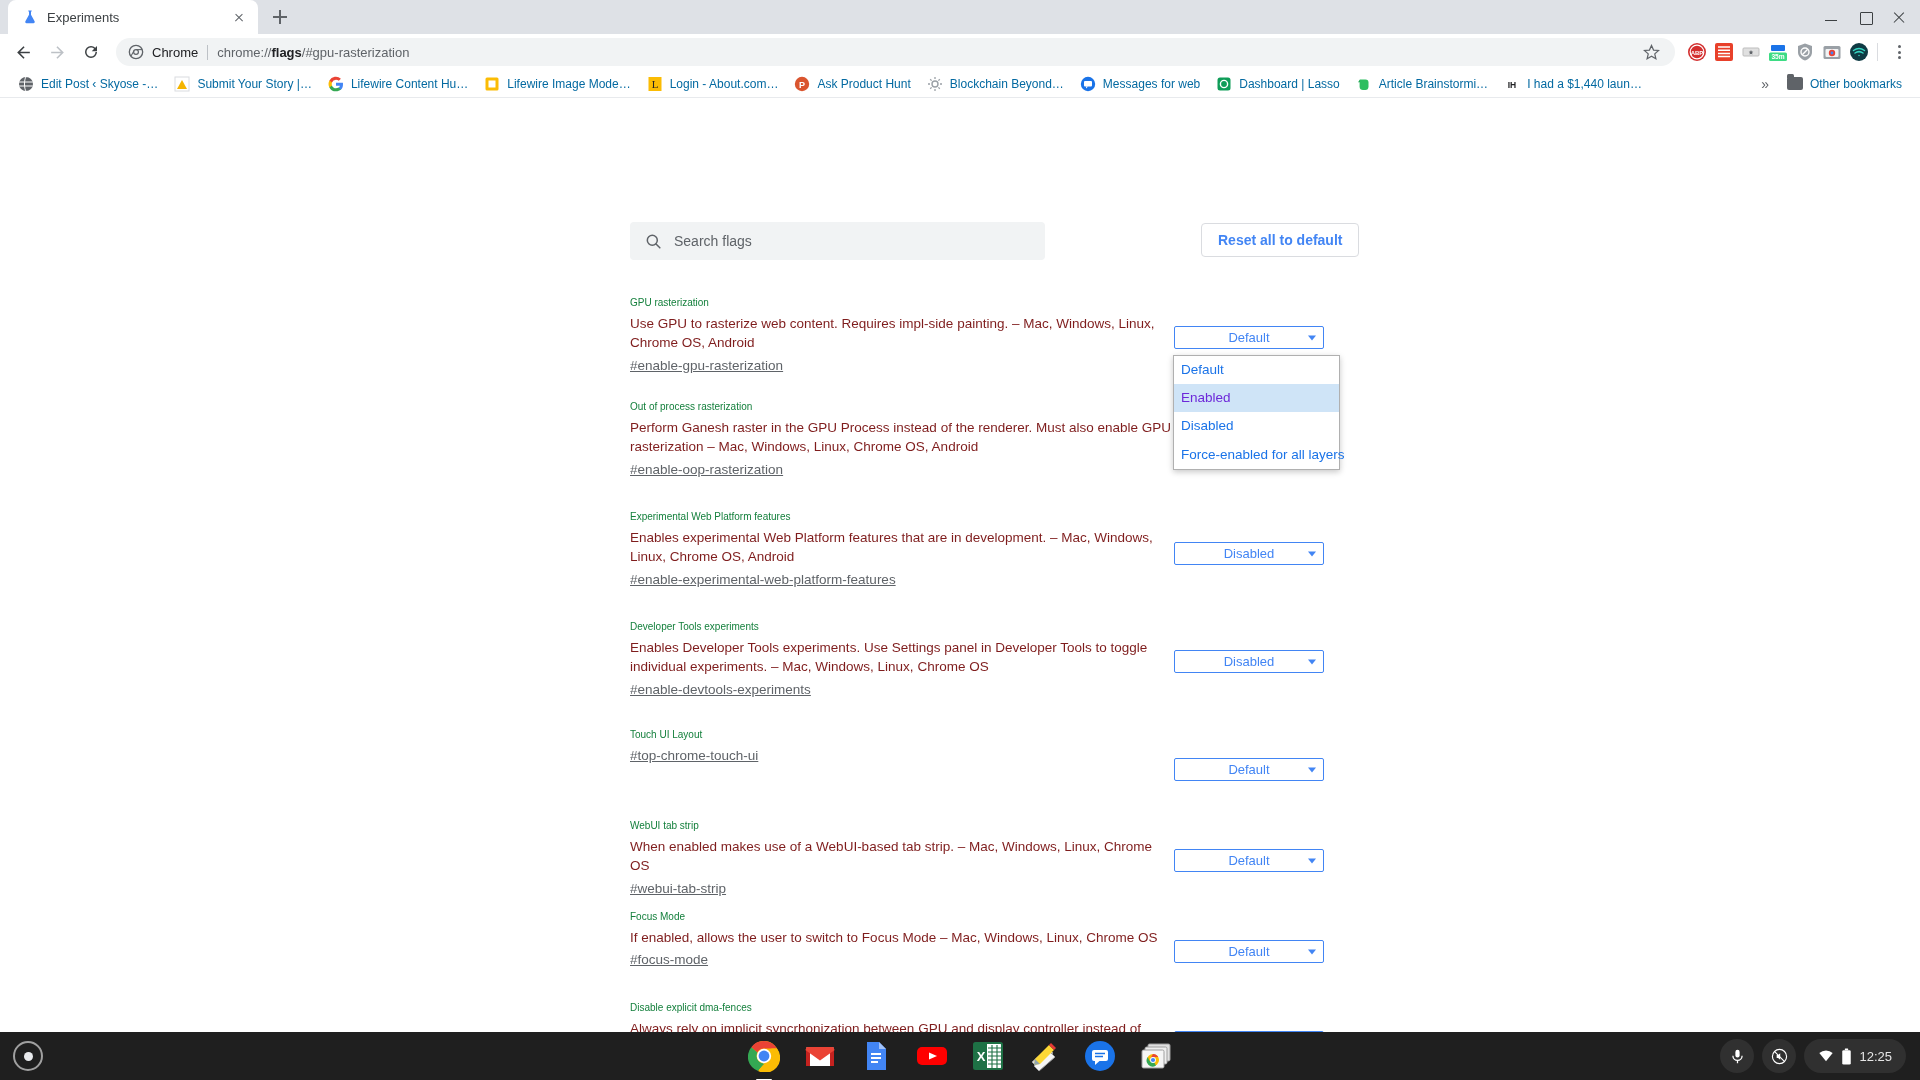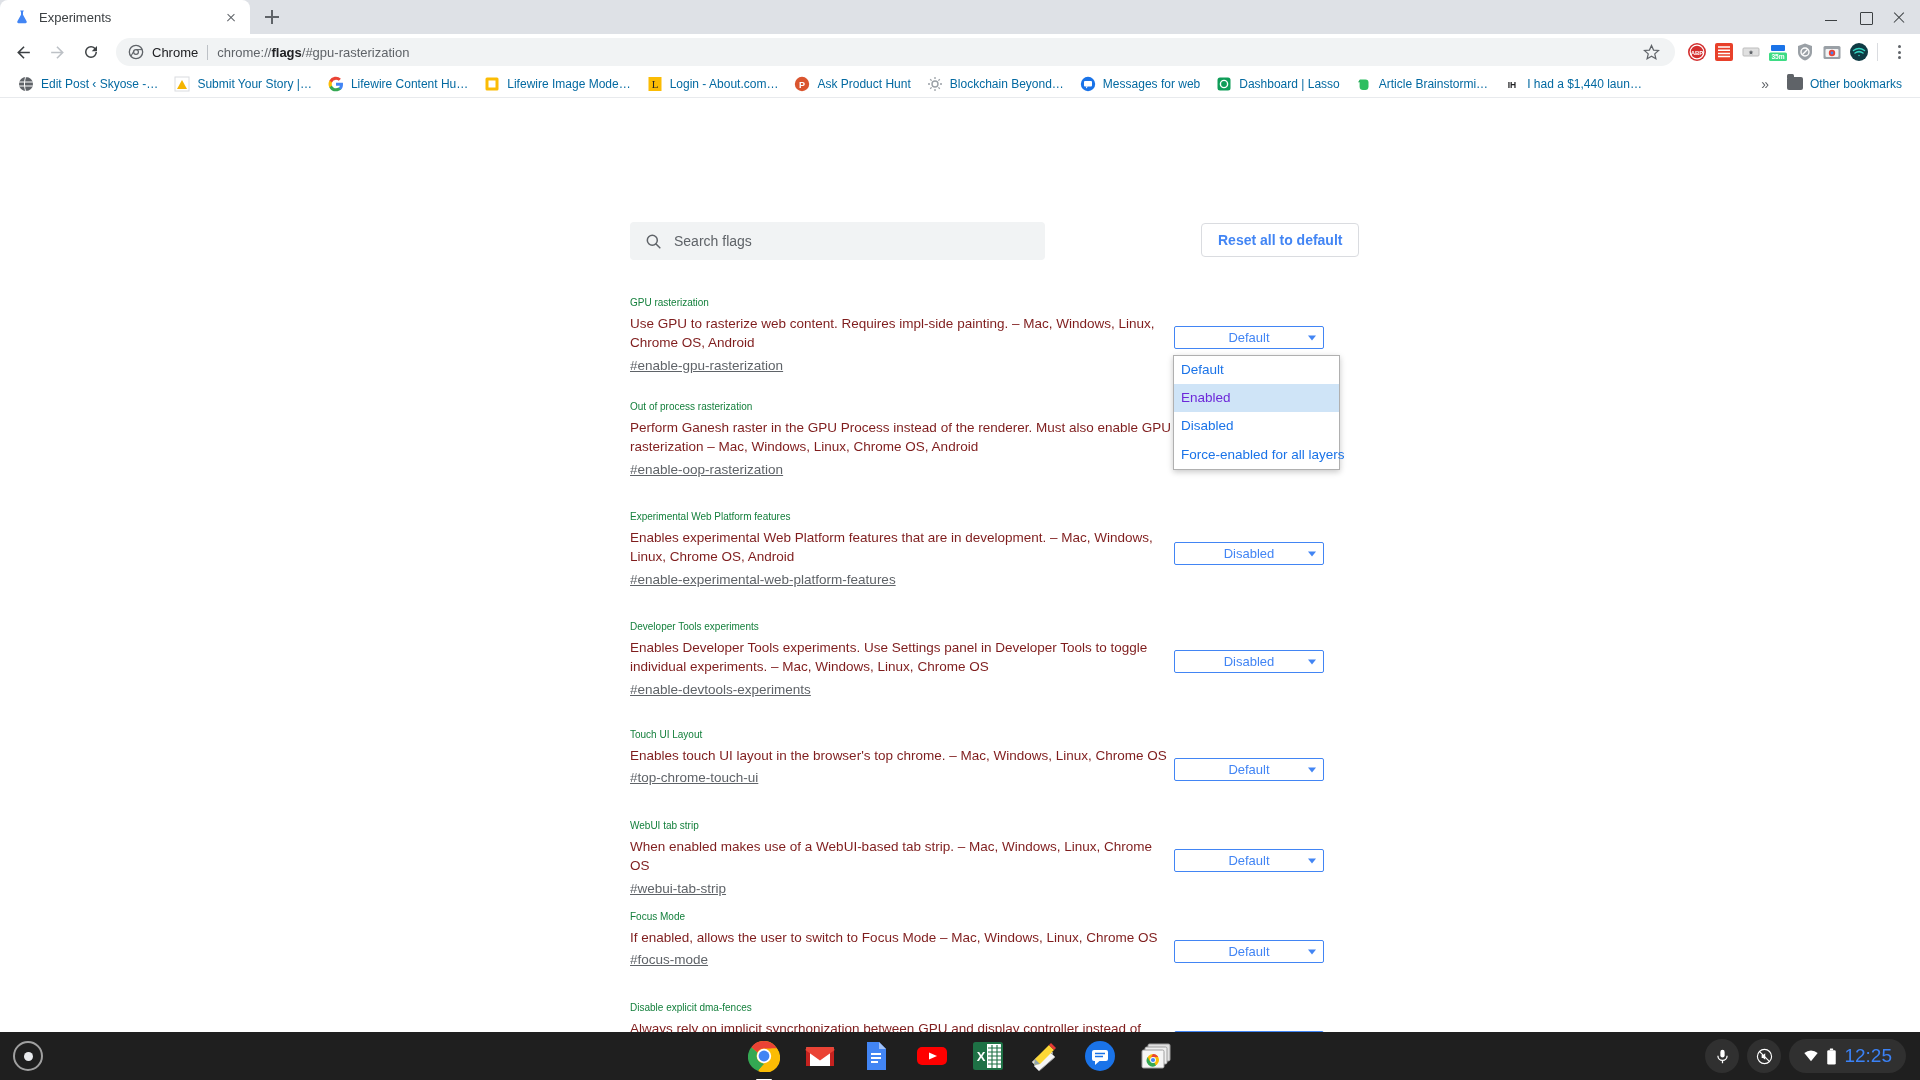--- a/index.html
+++ b/index.html
@@ -8,21 +8,21 @@
     overflow: hidden;
     font-family: "Liberation Sans", sans-serif;
     background: #ffffff;
   }
 
   
   .browser { width: 1920px; height: 1032px; background: #fff; position: relative; }
 
   .tabstrip {
     height: 34px; background: #dee1e6;
-    display: flex; align-items: flex-end; position: relative;
+    display: flex; align-items: flex-end; padding-left: 8px; position: relative;
   }
   .tab {
     width: 250px; height: 34px; background: #fff;
     border-radius: 8px 8px 0 0;
     display: flex; align-items: center; gap: 9px;
     padding: 0 10px 0 14px; position: relative;
   }
   .tab-favicon { width: 16px; height: 16px; flex: 0 0 16px; display:block; }
   .tab-title {
     flex: 1 1 auto; font-size: 13px; color: #3c4043;
@@ -212,21 +212,21 @@
     display: flex; align-items: center; gap: 8px;
   }
   .tray-btn {
     width: 34px; height: 34px; border-radius: 50%; background: #303030;
     display: flex; align-items: center; justify-content: center;
   }
   .tray-status {
     height: 34px; border-radius: 17px; background: #303030;
     display: flex; align-items: center; gap: 7px; padding: 0 14px;
   }
-  .tray-time { font-size: 19px; color: #3b82f6; }
+  .tray-time { font-size: 13px; color: #e5e5e5; }
 </style>
 </head>
 <body>
 
 <div class="browser">
 
   <div class="tabstrip">
     <div class="tab">
       <svg class="tab-favicon" viewBox="0 0 16 16">
         <path d="M6.3 1.5h3.4v1H9v3.2l3.6 6.6c.5.9-.1 2-1.1 2H4.5c-1 0-1.6-1.1-1.1-2L7 5.7V2.5H6.3z" fill="#4285f4"></path>
@@ -500,21 +500,20 @@
         </div>
         <div class="flag-select" style="left:1154px; top:30px;">
           <span>Disabled</span>
           <span class="arrow"></span>
         </div>
       </div>
 
       <div class="flag" style="height:91px">
         <div class="flag-text">
           <div class="flag-name">Touch UI Layout</div>
-          <div class="flag-desc">Enables touch UI layout in the browser's top chrome. – Mac, Windows, Linux, Chrome OS</div>
           <a class="flag-id">#top-chrome-touch-ui</a>
         </div>
         <div class="flag-select" style="left:1154px; top:30px;">
           <span>Default</span>
           <span class="arrow"></span>
         </div>
       </div>
 
       <div class="flag" style="height:91px">
         <div class="flag-text">

